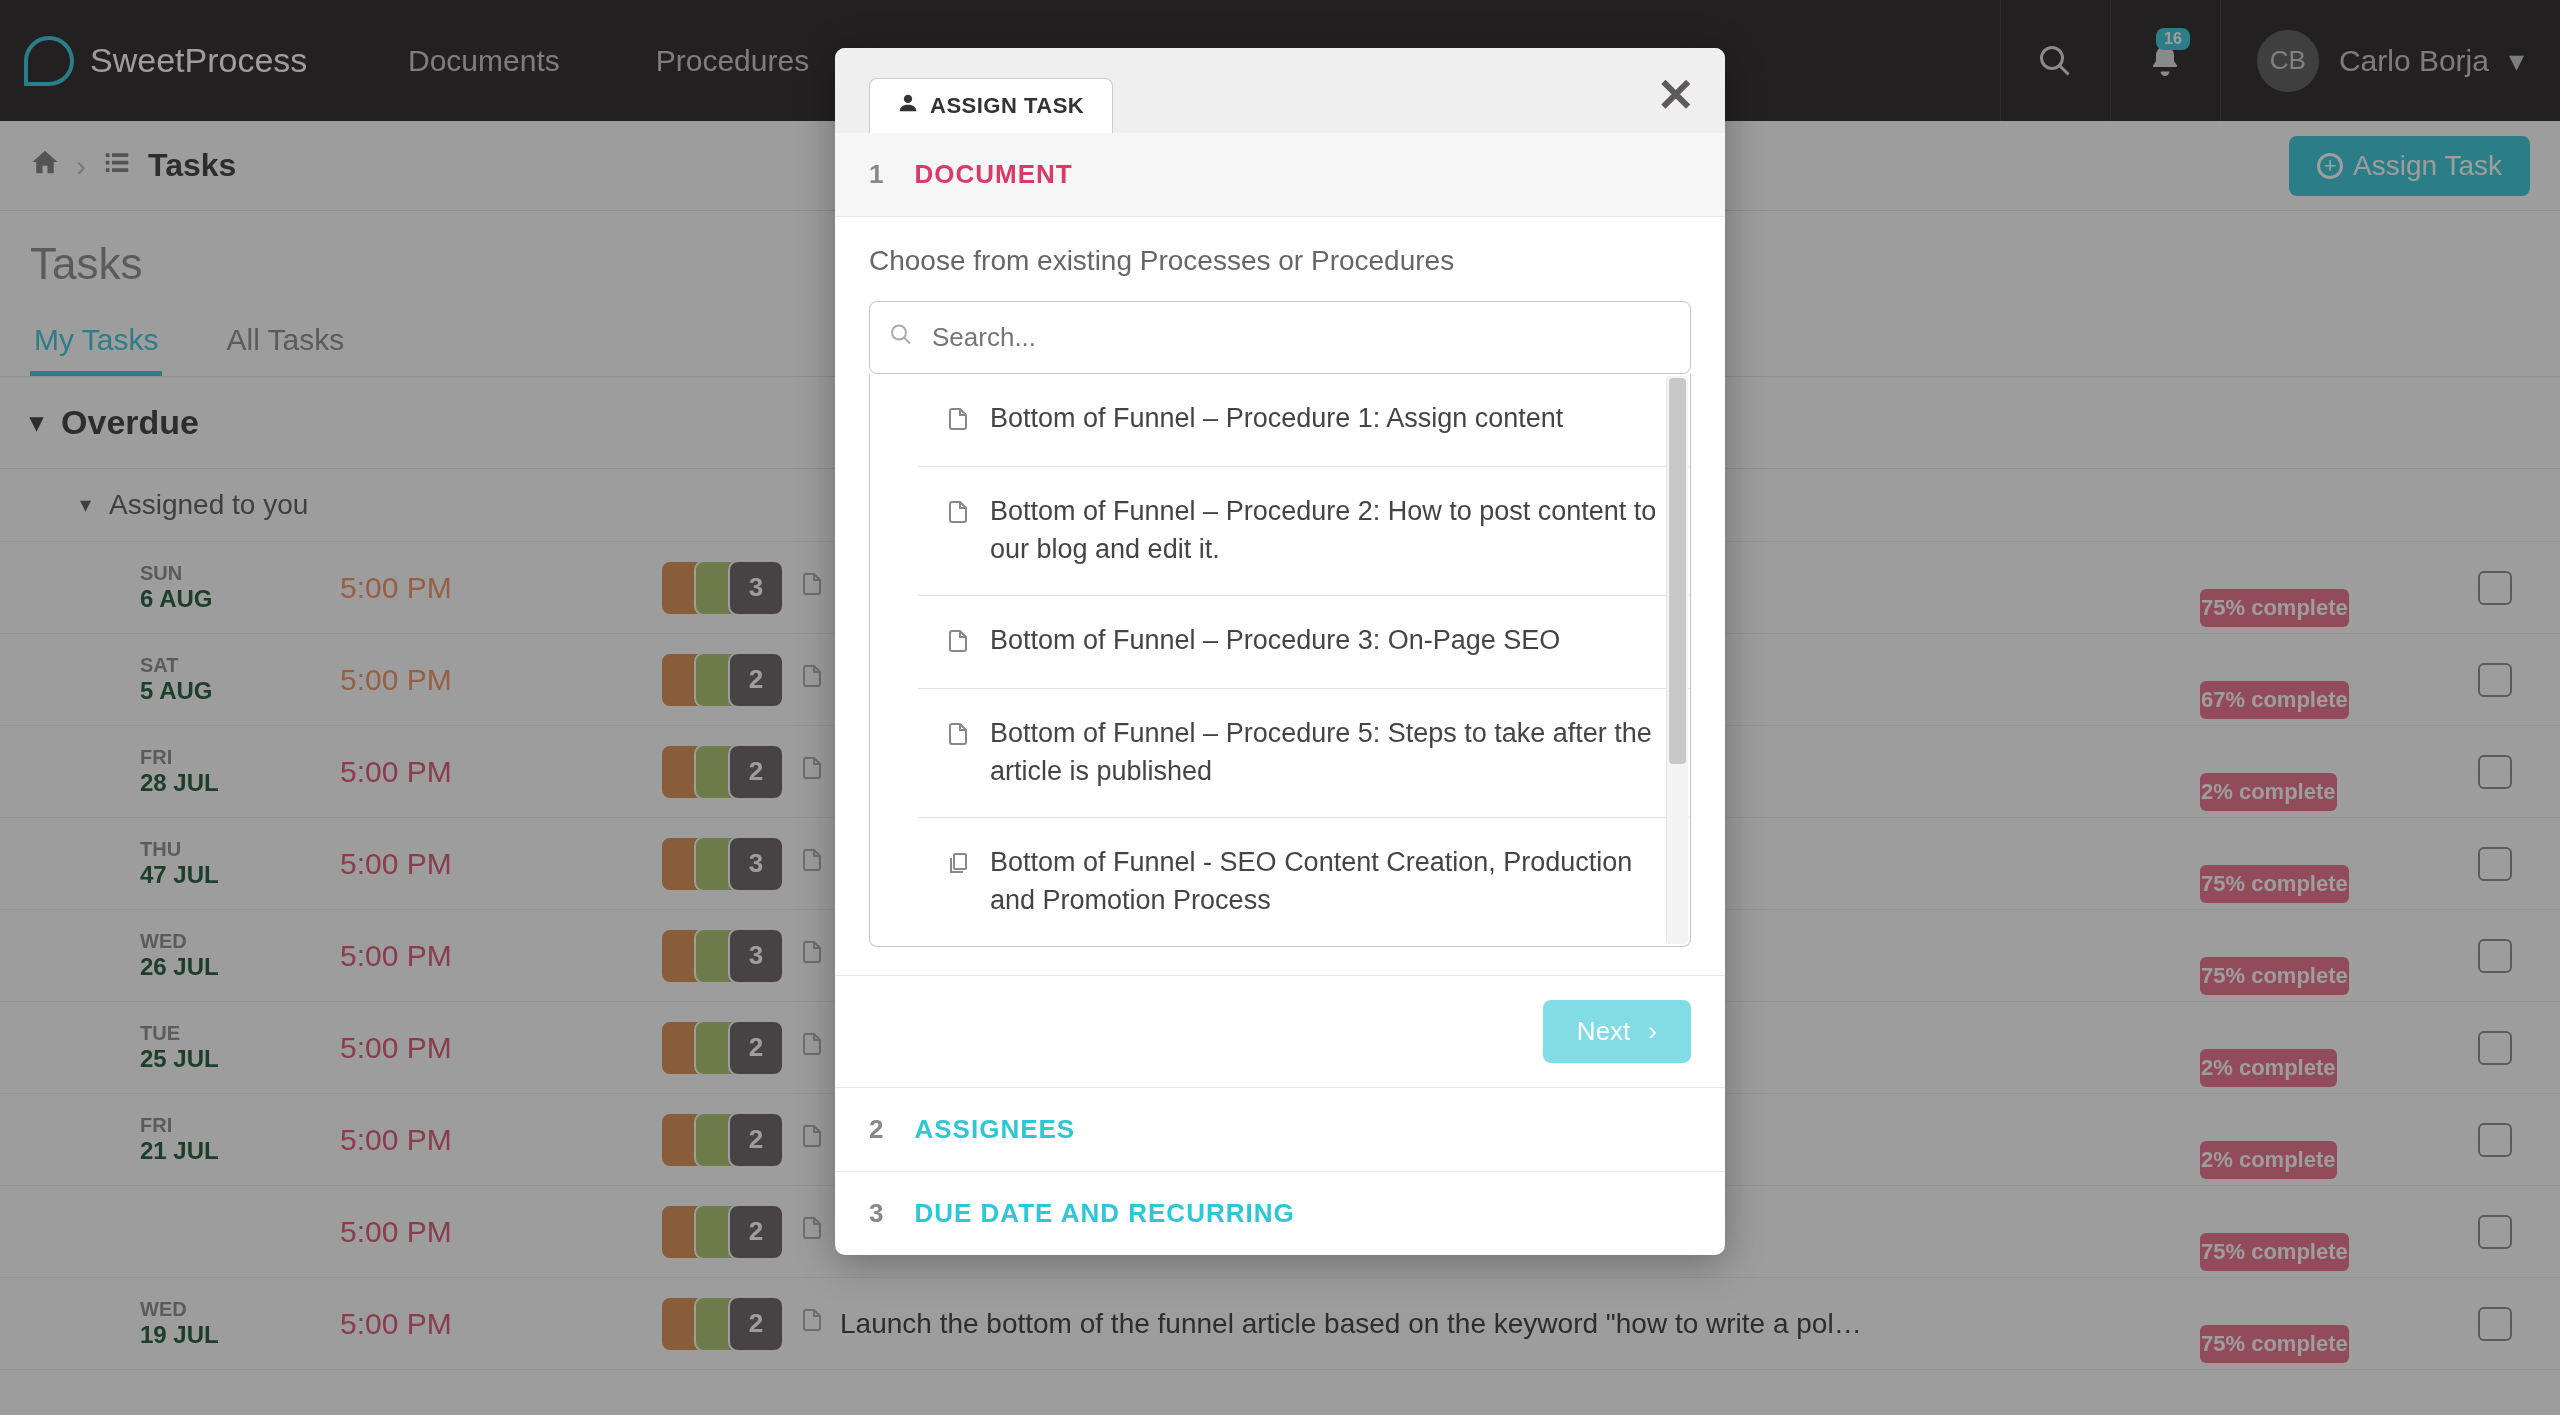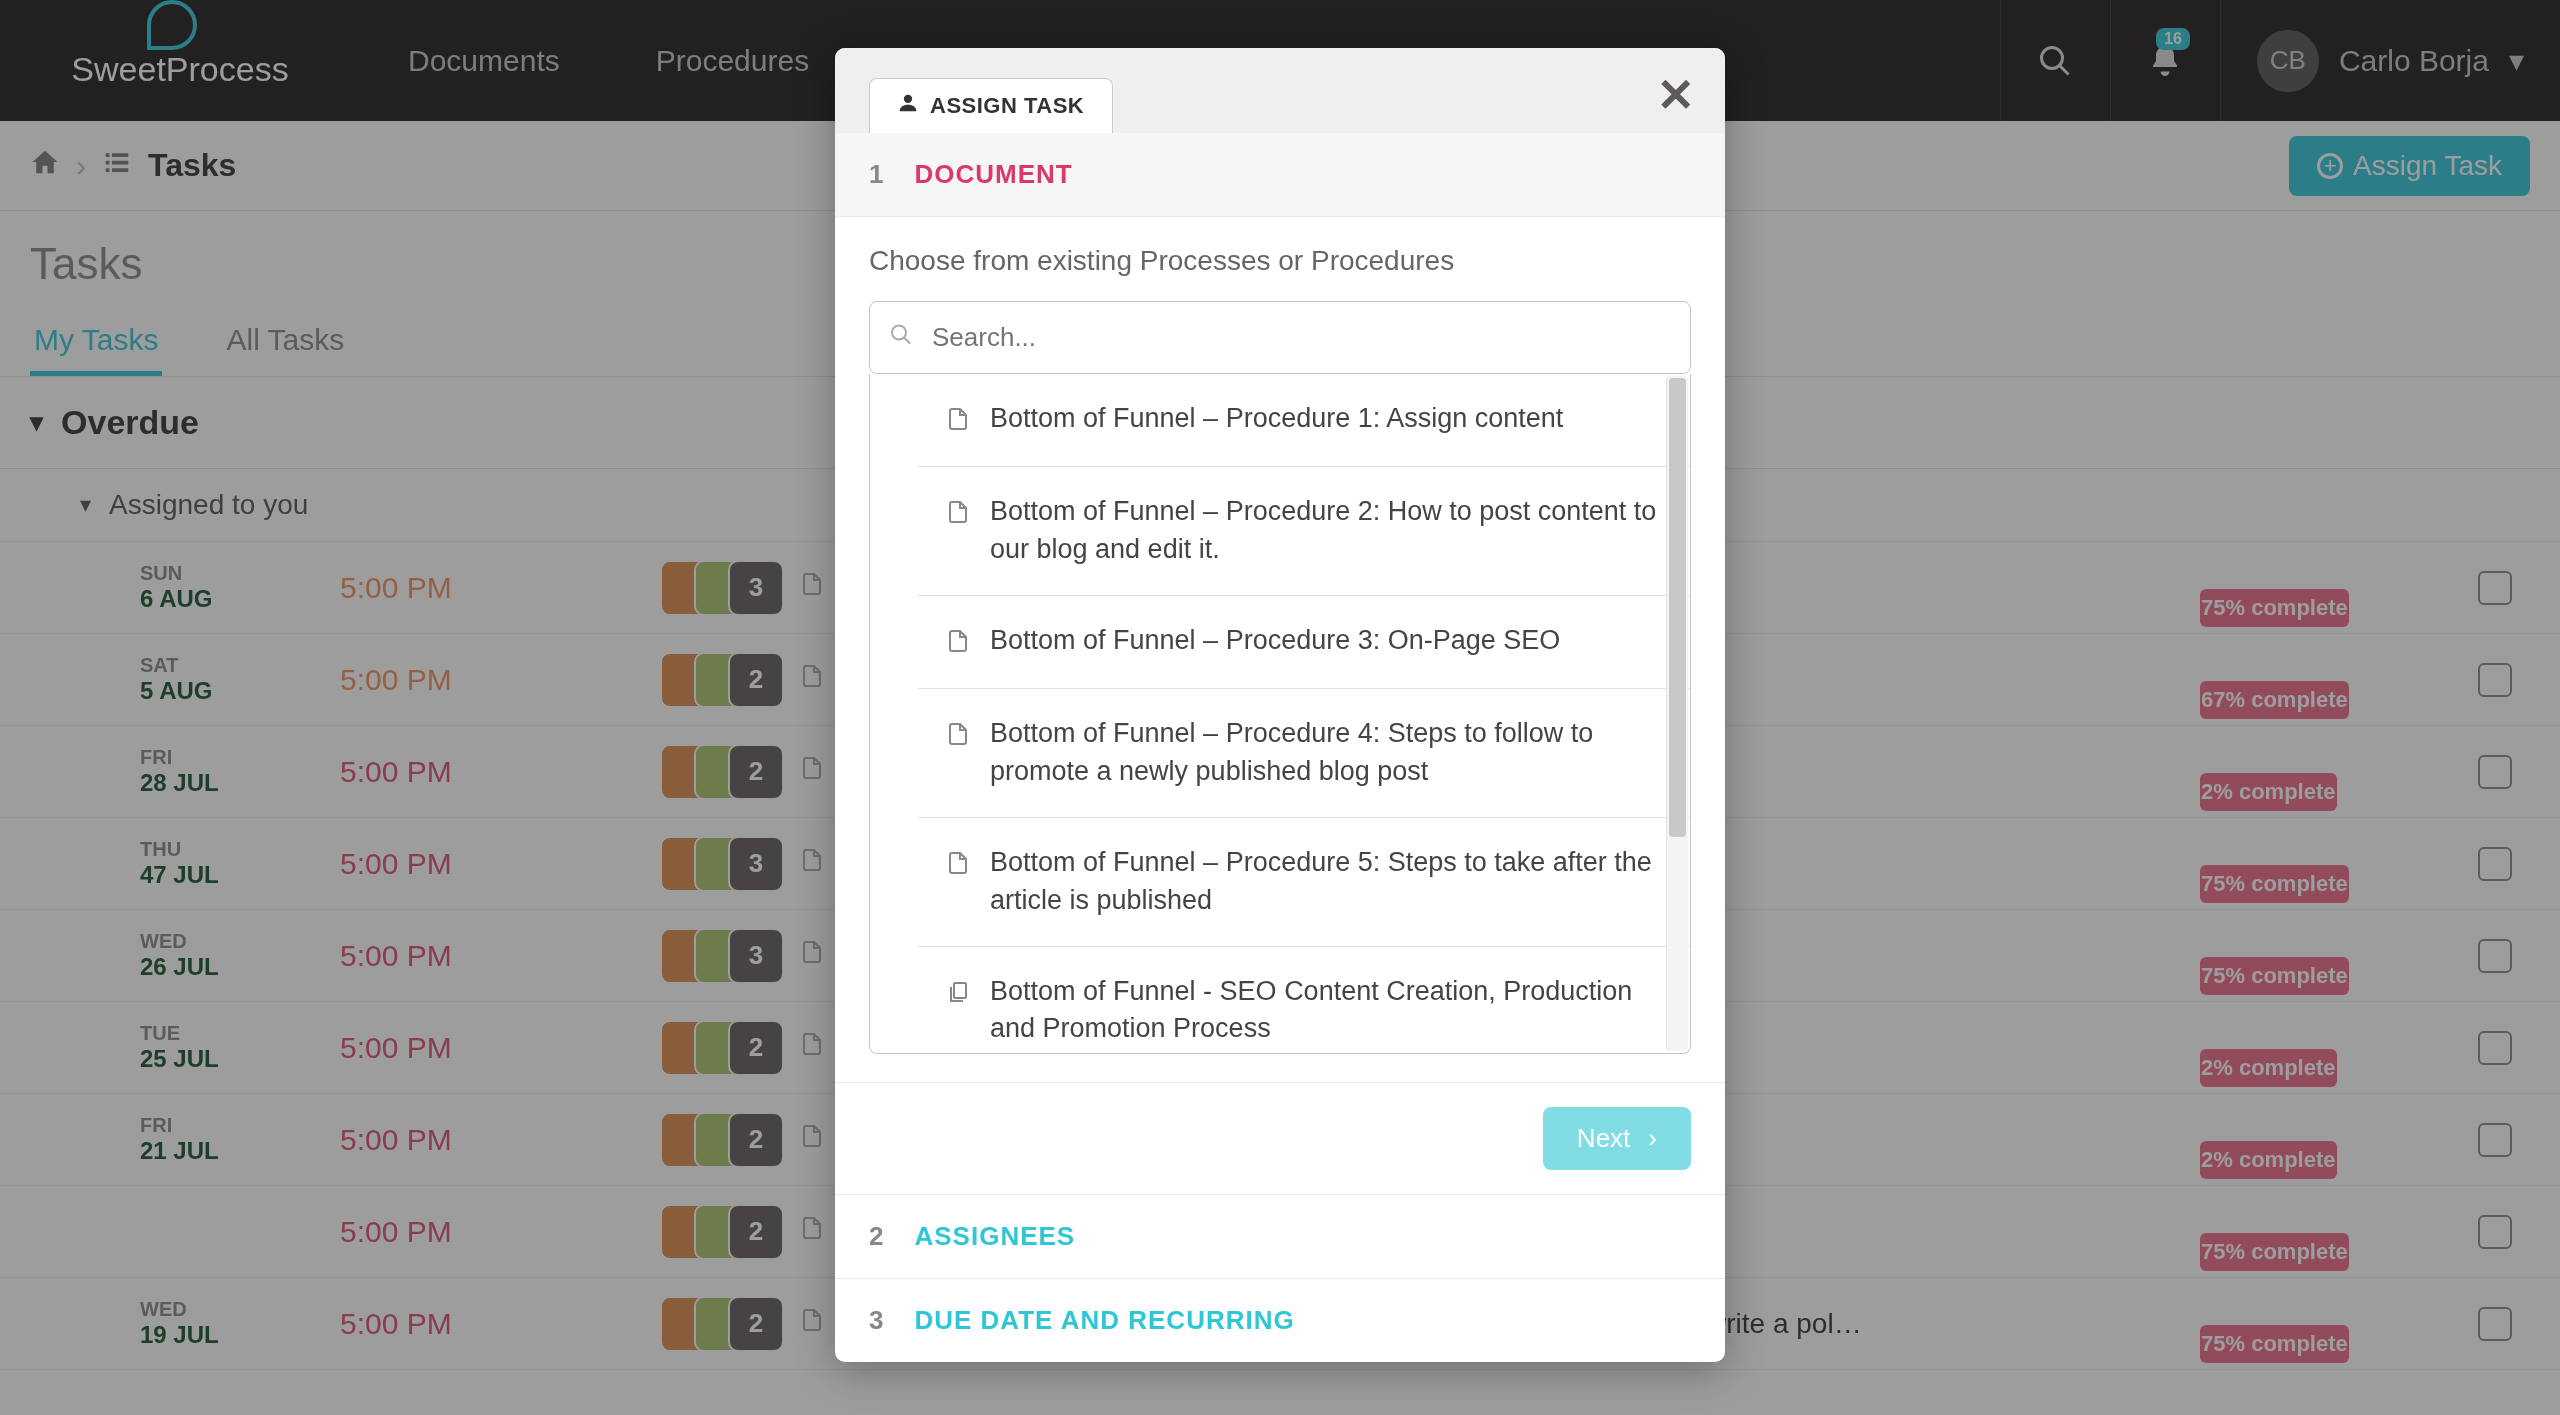--- a/index.html
+++ b/index.html
@@ -22,21 +22,20 @@
 }
 .logo {
   display: flex;
   align-items: center;
   color: #fff;
   font-size: 34px;
   font-weight: 300;
   padding: 0 24px;
   height: 100%;
   width: 360px;
-  flex-direction: column;
 }
 .logo .swirl {
   width: 50px; height: 50px;
   border: 4px solid #2fc6d6;
   border-radius: 50% 50% 50% 0;
   margin-right: 16px;
   display: inline-block;
 }
 .nav-item {
   color: #c5c5c5;
@@ -769,27 +768,20 @@
                 <path d="M14 2H6a2 2 0 0 0-2 2v16a2 2 0 0 0 2 2h12a2 2 0 0 0 2-2V8z"></path>
                 <polyline points="14 2 14 8 20 8"></polyline>
               </svg></span>
     <span>Bottom of Funnel – Procedure 3: On-Page SEO</span>
   </div>
           <div class="proc-item">
     <span class="doc-ic"><svg width="24" height="24" viewBox="0 0 24 24" fill="none" stroke="currentColor" stroke-width="2">
                 <path d="M14 2H6a2 2 0 0 0-2 2v16a2 2 0 0 0 2 2h12a2 2 0 0 0 2-2V8z"></path>
                 <polyline points="14 2 14 8 20 8"></polyline>
               </svg></span>
-    <span>Bottom of Funnel – Procedure 4: Steps to follow to promote a newly published blog post</span>
-  </div>
-          <div class="proc-item">
-    <span class="doc-ic"><svg width="24" height="24" viewBox="0 0 24 24" fill="none" stroke="currentColor" stroke-width="2">
-                <path d="M14 2H6a2 2 0 0 0-2 2v16a2 2 0 0 0 2 2h12a2 2 0 0 0 2-2V8z"></path>
-                <polyline points="14 2 14 8 20 8"></polyline>
-              </svg></span>
     <span>Bottom of Funnel – Procedure 5: Steps to take after the article is published</span>
   </div>
           <div class="proc-item">
     <span class="doc-ic"><svg width="24" height="24" viewBox="0 0 24 24" fill="none" stroke="currentColor" stroke-width="2">
                 <rect x="8" y="3" width="12" height="15" rx="1"></rect>
                 <path d="M5 7v14h12"></path>
               </svg></span>
     <span>Bottom of Funnel - SEO Content Creation, Production and Promotion Process</span>
   </div>
         </div>

